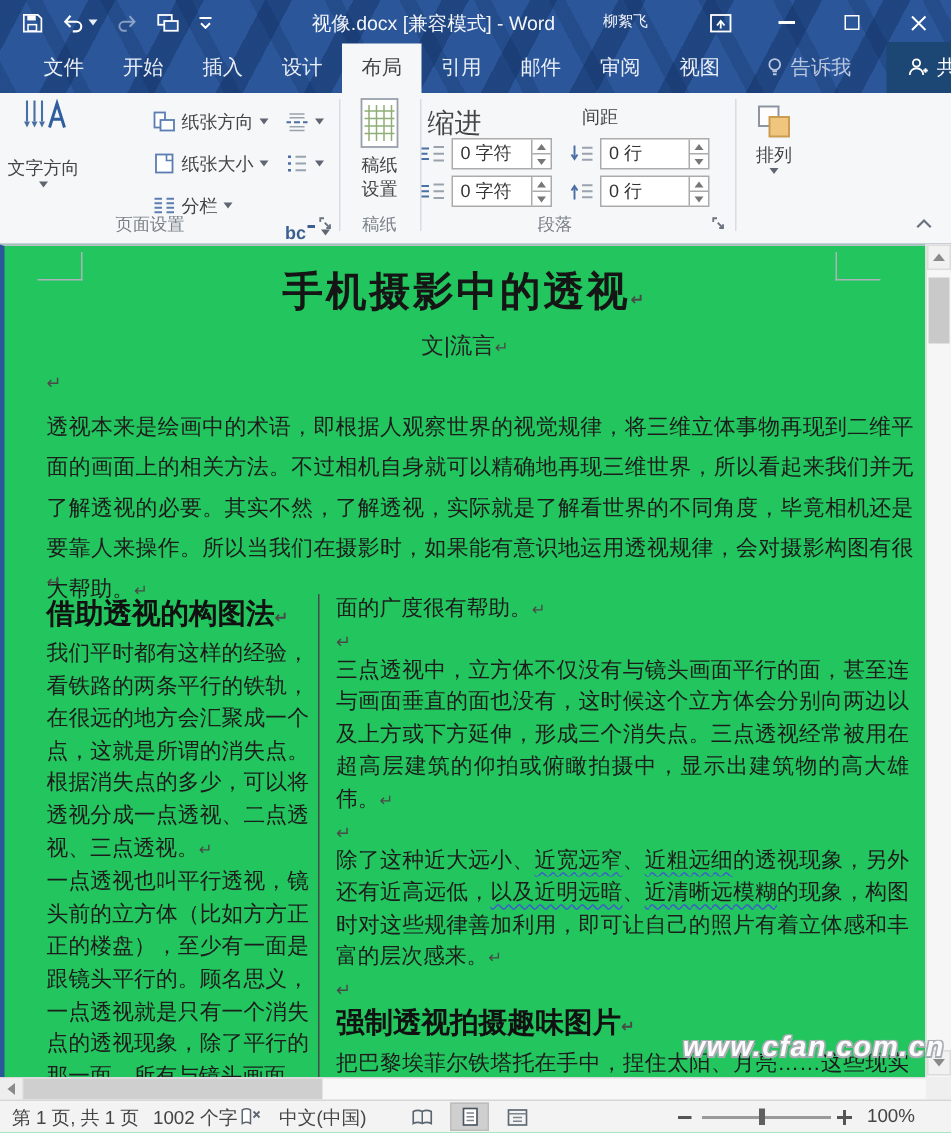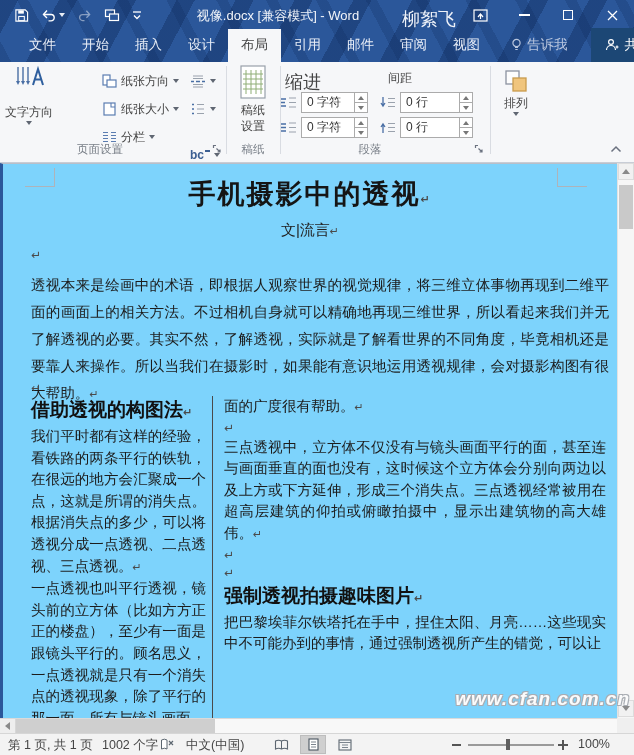--- a/index.html
+++ b/index.html
@@ -17,24 +17,24 @@
       repeating-linear-gradient(118deg, rgba(13,40,88,.38) 0 16px, rgba(13,40,88,0) 16px 52px),
       repeating-linear-gradient(62deg, rgba(20,52,105,.30) 0 10px, rgba(20,52,105,0) 10px 44px);
     color: #fff;
   }
   .titlebar { position: absolute; top: 0; left: 0; right: 0; height: 30px; }
   .qat { position: absolute; left: 14px; top: 4px; display: flex; align-items: center; gap: 12px; height: 22px; }
   .qat .qbtn { display: flex; align-items: center; cursor: default; }
   .caret-w { width:0; height:0; border-left:3px solid transparent; border-right:3px solid transparent; border-top:4px solid #e8edf5; margin-left:2px; }
   .dim { opacity: .45; }
   .wintitle {
-    position: absolute; left: 153px; top: 7px; width: 250px; text-align: center;
+    position: absolute; left: 164px; top: 7px; width: 250px; text-align: center;
     font-size: 13px; color: #f2f5fa; white-space: nowrap;
   }
-  .user { position: absolute; left: 402px; top: 7px; font-size: 18px; color: #eef2f9; }
+  .user { position: absolute; left: 402px; top: 7px; font-size: 10px; color: #eef2f9; }
   .winbtns { position: absolute; right: 0; top: 0; height: 30px; display: flex; align-items: center; }
   .winbtn { width: 44px; height: 30px; display: flex; align-items: center; justify-content: center; }
   .minbar { width: 11px; height: 1.5px; background: #fff; }
   .maxbox { width: 10px; height: 10px; border: 1.2px solid #fff; }
   
   .tabrow { position: absolute; left: 0; right: 0; top: 30px; height: 32px; display: flex; align-items: flex-end; font-size: 13.5px; }
   .tab { padding: 7px 13px 8px 13px; color: #e9eef7; white-space: nowrap; }
   .tab.file { margin-left: 16px; }
   .tab.active { background: #f6f7f9; color: #444; }
   .tab.tellme { color: #b9c6de; display: flex; align-items: center; gap: 5px; padding-left: 18px; }
@@ -54,21 +54,21 @@
   .spincol { width: 13px; border-left: 1px solid #ababab; display: flex; flex-direction: column; }
   .spincol > div { flex: 1; display: flex; align-items: center; justify-content: center; }
   .spincol > div:first-child { border-bottom: 1px solid #ababab; }
   .tri-up { width:0; height:0; border-left:3px solid transparent; border-right:3px solid transparent; border-bottom:4px solid #777; }
   .tri-dn { width:0; height:0; border-left:3px solid transparent; border-right:3px solid transparent; border-top:4px solid #777; }
   .launcher { position: absolute; width: 11px; height: 11px; }
   .collapse { position: absolute; left: 608px; top: 80px; width: 16px; height: 14px; display:flex; align-items:center; justify-content:center; }
   .hyph { display:flex; align-items:flex-start; font-size: 12px; color:#3c5f92; font-weight: bold; line-height: 12px; }
   .hyph .dash { width: 5px; height: 2px; background: #3c5f92; margin: 1px 0 0 1px; }
   
-  .docarea { position: absolute; top: 163px; left: 0; width: 617px; height: 555px; background: #7dd3fc; border-left: 3px solid #2b579a; border-top: 1px solid #b9bfc9; overflow: hidden; }
+  .docarea { position: absolute; top: 163px; left: 0; width: 617px; height: 555px; background: #22c55e; border-left: 3px solid #2b579a; border-top: 1px solid #b9bfc9; overflow: hidden; }
   .cropmark { position: absolute; width: 30px; height: 19px; }
   .cropmark.tl { left: 22px; top: 4px; border-right: 1px solid #aeb3ba; border-bottom: 1px solid #aeb3ba; }
   .cropmark.tr { right: 30px; top: 4px; border-left: 1px solid #aeb3ba; border-bottom: 1px solid #aeb3ba; }
   .doc-title { position: absolute; top: 12px; left: 0; width: 100%; text-align: center; font-size: 27px; font-weight: bold; color: #151515; letter-spacing: 2px; }
   .doc-byline { position: absolute; top: 57px; left: 0; width: 100%; text-align: center; font-size: 15px; color: #222; }
   .markline { position: absolute; left: 28px; font-size: 12px; color: #4a4a4a; }
   .mark { font-size: 11px; color: #4a4a4a; }
   .doc-intro { position: absolute; top: 108px; left: 28px; width: 578px; font-size: 14.6px; line-height: 27px; color: #1c1c1c; text-align: justify; word-break: break-all; }
   .columns { position: absolute; top: 232px; left: 28px; right: 11px; bottom: 0; display: flex; }
   .col-left { width: 181px; padding-right: 6px; }
@@ -383,20 +383,21 @@
     <div class="col-left">
       <div class="col-h"><span>借助透视的构图法</span><span class="mark">↵</span></div>
       <div class="col-p"><span>我们平时都有这样的经验，看铁路的两条平行的铁轨，在很远的地方会汇聚成一个点，这就是所谓的消失点。根据消失点的多少，可以将透视分成一点透视、二点透视、三点透视。</span><span class="mark">↵</span></div>
       <div class="col-p"><span>一点透视也叫平行透视，镜头前的立方体（比如方方正正的楼盘），至少有一面是跟镜头平行的。顾名思义，一点透视就是只有一个消失点的透视现象，除了平行的那一面，所有与镜头画面</span></div>
     </div>
     <div class="col-right">
       <div class="col-p"><span>面的广度很有帮助。</span><span class="mark">↵</span></div>
       <div class="gap-s">↵</div>
       <div class="col-p"><span>三点透视中，立方体不仅没有与镜头画面平行的面，甚至连与画面垂直的面也没有，这时候这个立方体会分别向两边以及上方或下方延伸，形成三个消失点。三点透视经常被用在超高层建筑的仰拍或俯瞰拍摄中，显示出建筑物的高大雄伟。</span><span class="mark">↵</span></div>
       <div class="gap-s">↵</div>
+      <div class="col-p"><span><span>除了这种近大远小、</span><span class="wavy">近宽远窄</span><span>、</span><span class="wavy">近粗远细</span><span>的透视现象，另外还有近高远低，</span><span class="wavy">以及近明远暗</span><span>、</span><span class="wavy">近清晰远模糊</span><span>的现象，构图时对这些规律善加利用，即可让自己的照片有着立体感和丰富的层次感来。</span></span><span class="mark">↵</span></div>
       <div class="gap-s">↵</div>
       <div class="col-h"><span>强制透视拍摄趣味图片</span><span class="mark">↵</span></div>
       <div class="col-p"><span>把巴黎埃菲尔铁塔托在手中，捏住太阳、月亮……这些现实中不可能办到的事情，通过强制透视所产生的错觉，可以让</span></div>
     </div>
   </div>
 </div>
 
 <div class="vscroll">
   <div class="vbtn" style="top:0;">
       <span class="tri-u"></span>

